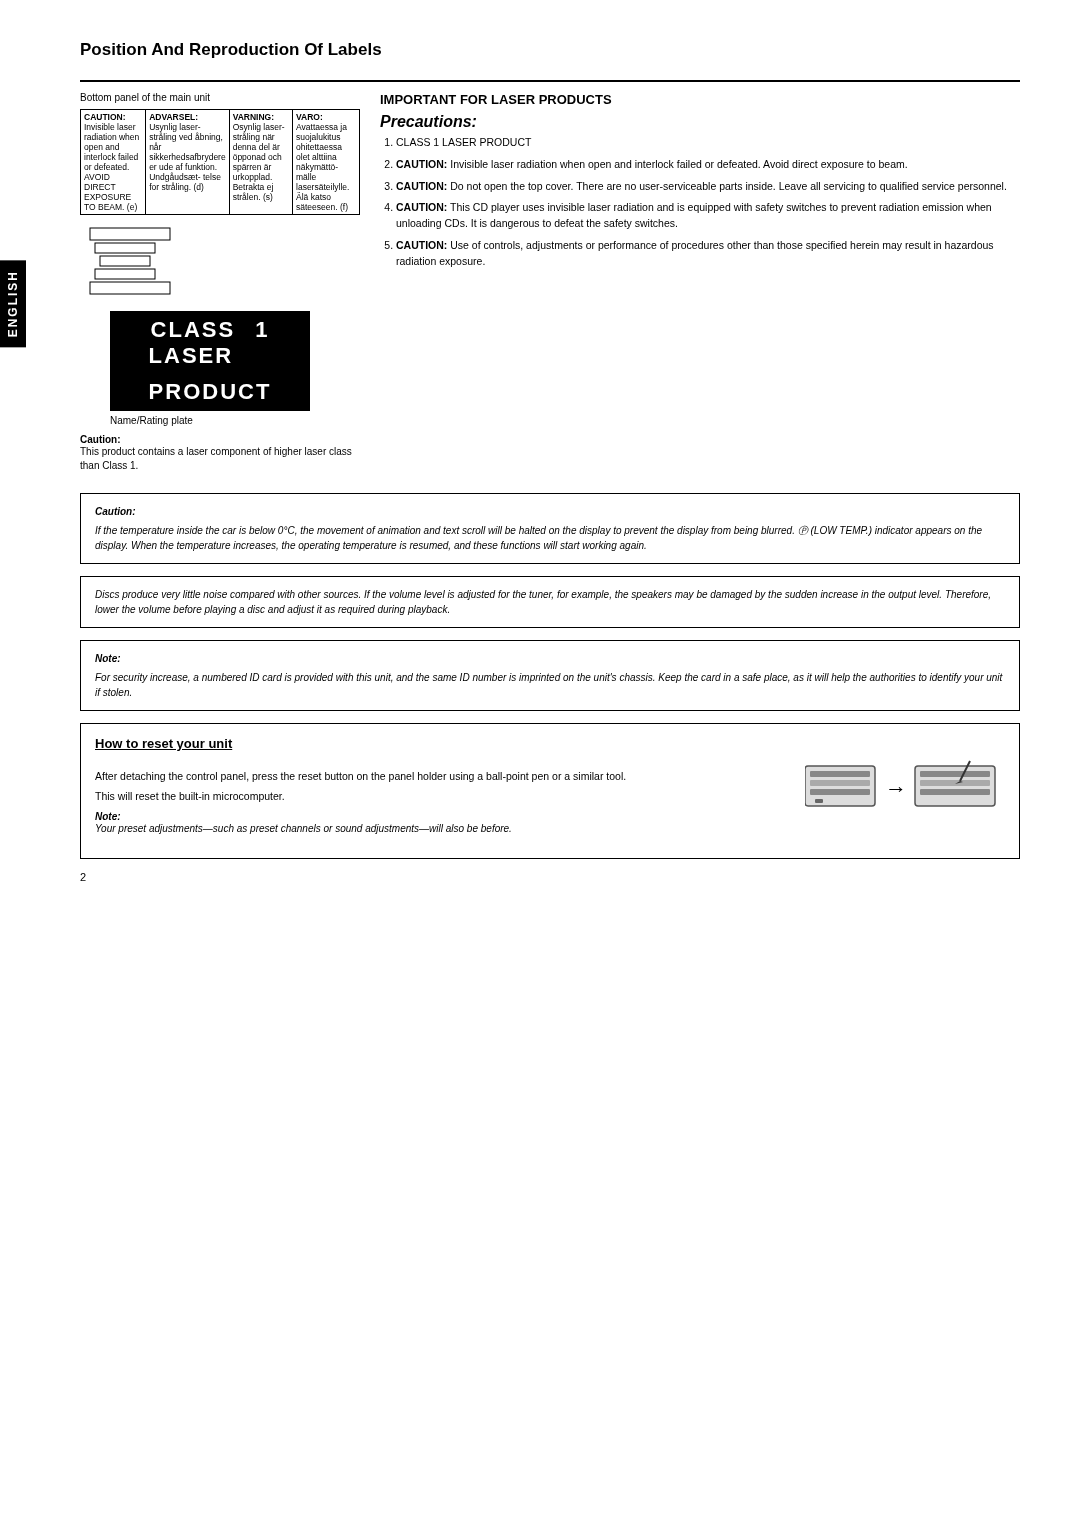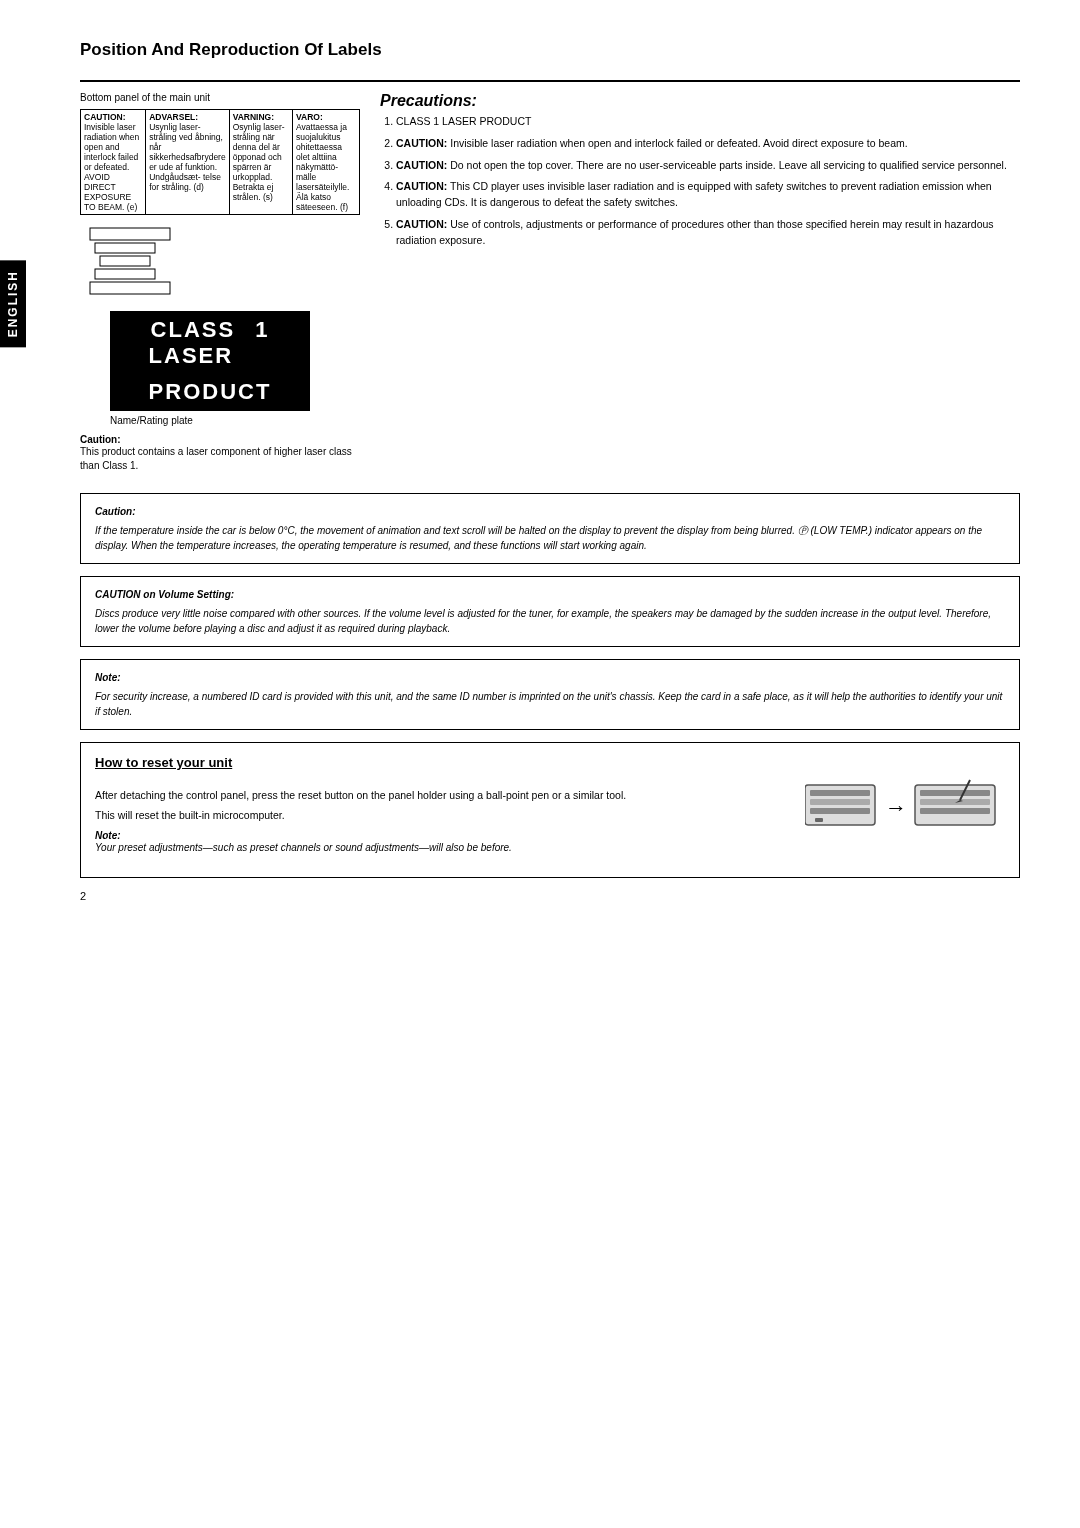--- a/index.html
+++ b/index.html
@@ -269,39 +269,39 @@
 
           <div class="name-rating">Name/Rating plate</div>
 
           <div class="caution-box-small">
             <div class="caution-label">Caution:</div>
             <p>This product contains a laser component of higher laser class than Class 1.</p>
           </div>
         </div>
 
         <div class="important-section">
+          <div class="important-title">IMPORTANT FOR LASER PRODUCTS</div>
           <div class="precautions-label">Precautions:</div>
           <ol class="precautions-list" style="list-style:decimal; padding-left:16px;">
             <li>CLASS 1 LASER PRODUCT</li>
             <li><strong>CAUTION:</strong> <span>Invisible laser radiation when open and interlock failed or defeated. Avoid direct exposure to beam.</span></li>
             <li><strong>CAUTION:</strong> <span>Do not open the top cover. There are no user-serviceable parts inside. Leave all servicing to qualified service personnel.</span></li>
             <li><strong>CAUTION:</strong> <span>This CD player uses invisible laser radiation and is equipped with safety switches to prevent radiation emission when unloading CDs. It is dangerous to defeat the safety switches.</span></li>
             <li><strong>CAUTION:</strong> <span>Use of controls, adjustments or performance of procedures other than those specified herein may result in hazardous radiation exposure.</span></li>
           </ol>
         </div>
       </div>
     </div>
 
     <div class="caution-note-box">
       <div class="box-label">Caution:</div>
       <p>If the temperature inside the car is below 0°C, the movement of animation and text scroll will be halted on the display to prevent the display from being blurred. Ⓟ (LOW TEMP.) indicator appears on the display. When the temperature increases, the operating temperature is resumed, and these functions will start working again.</p>
     </div>
 
     <div class="caution-note-box">
-      <div class="box-label">CAUTION on Volume Setting:</div>
       <p>Discs produce very little noise compared with other sources. If the volume level is adjusted for the tuner, for example, the speakers may be damaged by the sudden increase in the output level. Therefore, lower the volume before playing a disc and adjust it as required during playback.</p>
     </div>
 
     <div class="note-box">
       <div class="box-label">Note:</div>
       <p>For security increase, a numbered ID card is provided with this unit, and the same ID number is imprinted on the unit's chassis. Keep the card in a safe place, as it will help the authorities to identify your unit if stolen.</p>
     </div>
 
     <div class="reset-section">
       <div class="reset-text">

